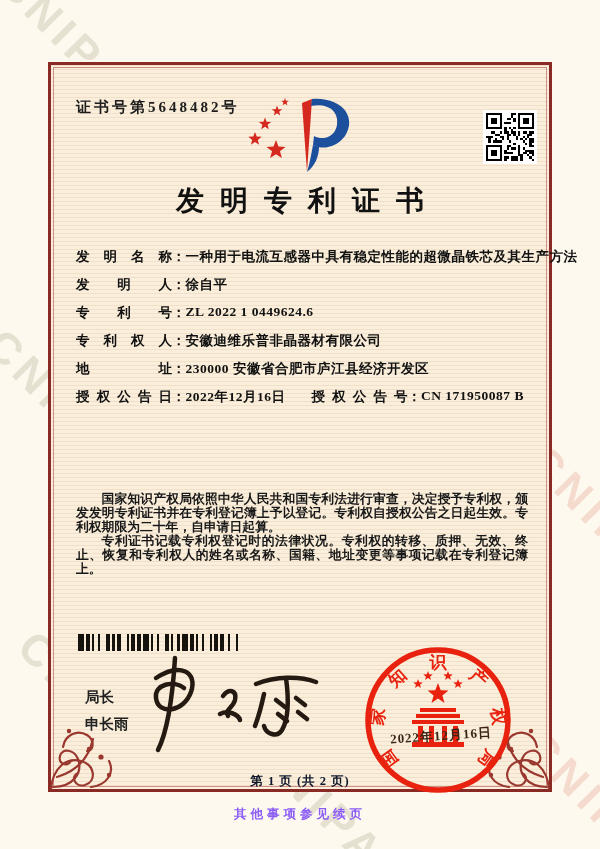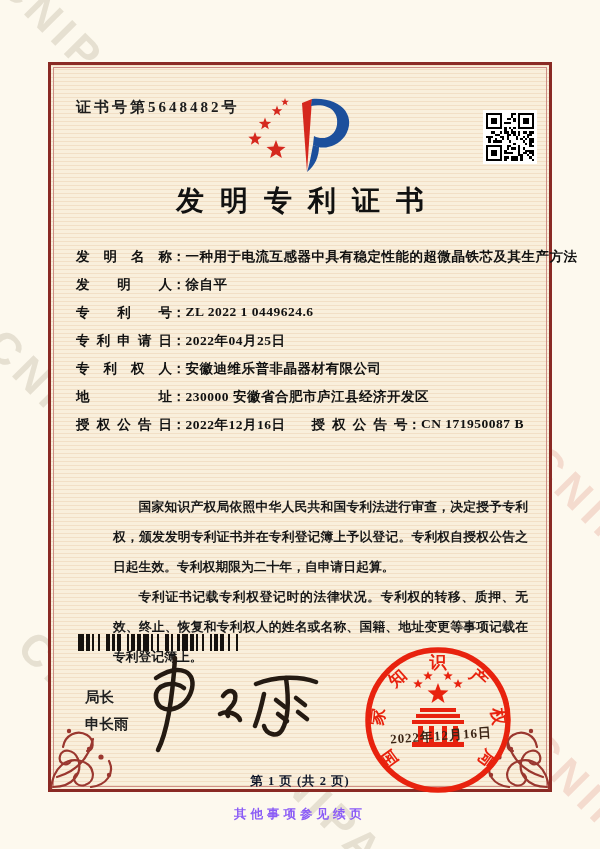--- a/index.html
+++ b/index.html
@@ -38,21 +38,21 @@
   
   .fields { position:absolute; left:76px; top:248px; width:452px; font-size:13.5px; font-weight:600; color:#111; }
   .row { height:22px; margin-bottom:6px; white-space:nowrap; }
   .flabel { display:inline-block; width:96px; text-align:justify; text-align-last:justify; vertical-align:top; }
   .colon { display:inline-block; vertical-align:top; }
   .fvalue { display:inline-block; vertical-align:top; letter-spacing:0.5px; }
   .grant-b { margin-left:26px;font-family:Liberation Serif, serif; }
 
   .paras { position:absolute; left:76px; top:492px; width:452px; font-size:12.8px;
            font-weight:600; color:#181818; }
-  .paras p { text-indent:2em; line-height:30px; text-align:justify;margin-left:37px; }
+  .paras p { text-indent:2em; line-height:14px; text-align:justify; }
 
   .barcode { position:absolute; left:78px; top:634px; width:164px; height:17px; font-size:0; }
   .barcode span { display:inline-block; height:100%; }
 
   .officer { position:absolute; left:85px; top:684px;
              font-family:"Liberation Sans","DejaVu Sans",sans-serif;
              font-weight:bold; font-size:14.5px; color:#222; line-height:27px; }
   .sign-svg { position:absolute; left:128px; top:650px; width:215px; height:108px; }
 
   .seal-svg { position:absolute; left:362px; top:644px; width:152px; height:152px; }
@@ -336,23 +336,20 @@
     <div class="row">
       <span class="flabel">发明名称</span><span class="colon">：</span><span class="fvalue">一种用于电流互感器中具有稳定性能的超微晶铁芯及其生产方法</span>
     </div>
     <div class="row">
       <span class="flabel">发明人</span><span class="colon">：</span><span class="fvalue">徐自平</span>
     </div>
     <div class="row">
       <span class="flabel">专利号</span><span class="colon">：</span><span class="fvalue">ZL 2022 1 0449624.6</span>
     </div>
     <div class="row">
-      <span class="flabel">专利申请日</span><span class="colon">：</span><span class="fvalue">2022年04月25日</span>
-    </div>
-    <div class="row">
       <span class="flabel">专利权人</span><span class="colon">：</span><span class="fvalue">安徽迪维乐普非晶器材有限公司</span>
     </div>
     <div class="row">
       <span class="flabel">地址</span><span class="colon">：</span><span class="fvalue">230000 安徽省合肥市庐江县经济开发区</span>
     </div>
     <div class="row">
       <span class="flabel">授权公告日</span><span class="colon">：</span><span class="fvalue">2022年12月16日</span><span class="flabel grant-b">授权公告号</span><span class="colon">：</span><span class="fvalue">CN 171950087 B</span>
     </div>
   </div>
 

